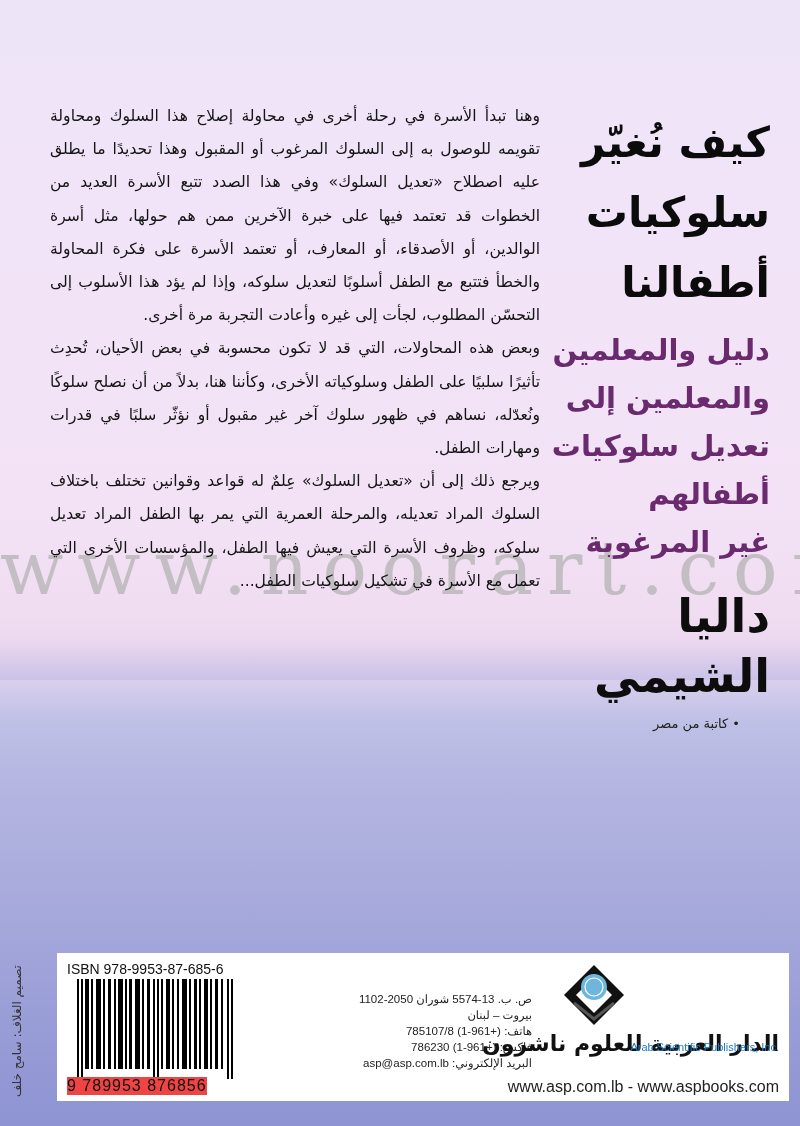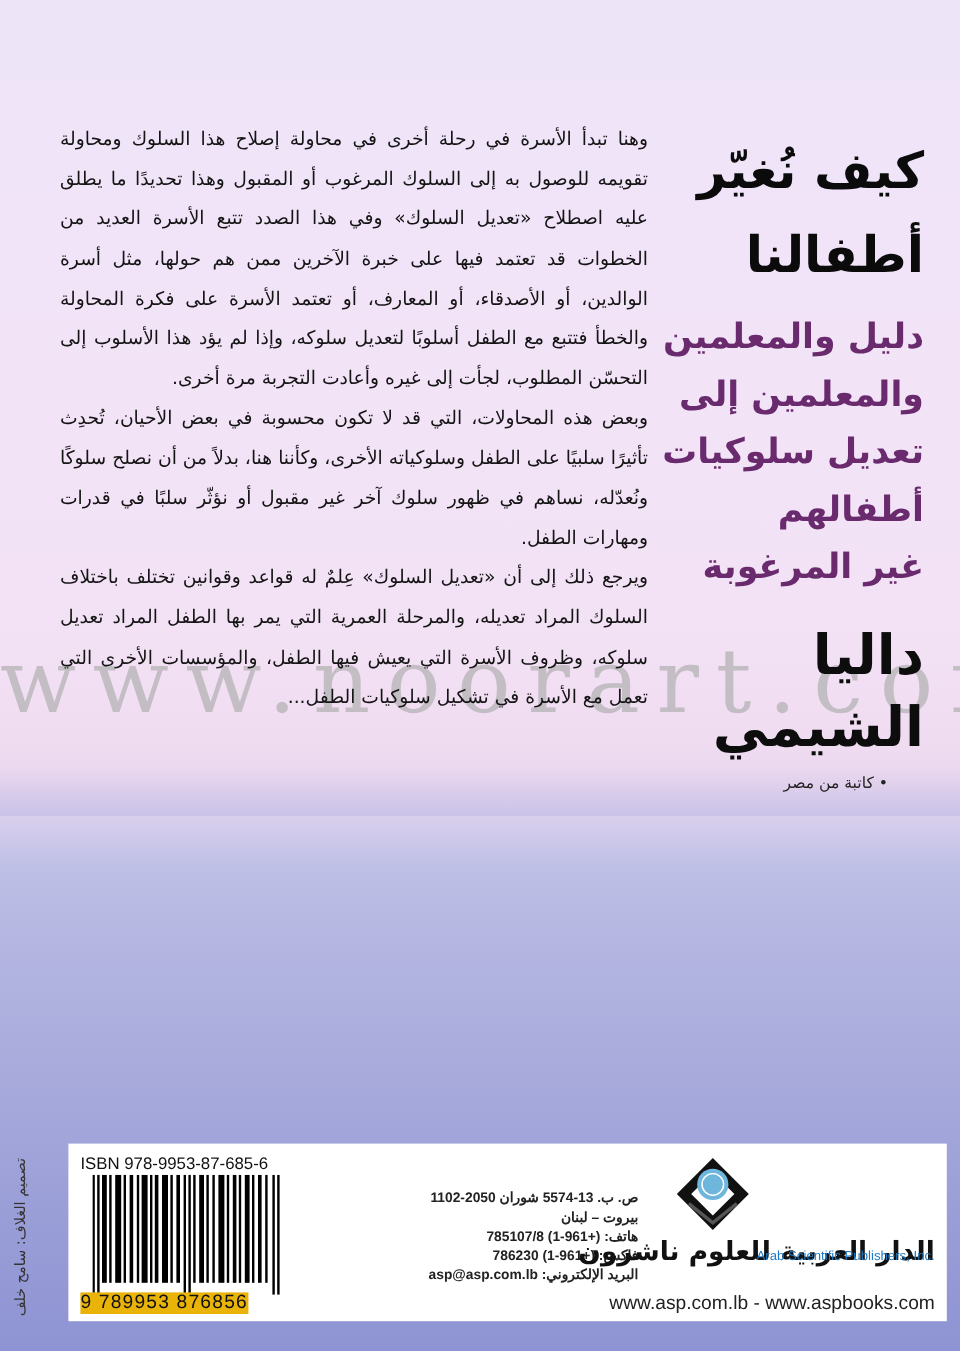--- a/index.html
+++ b/index.html
@@ -58,27 +58,26 @@
   }
   .isbn-label {
     position:absolute; left:10px; top:8px; font-family:"Liberation Sans", sans-serif;
     font-size:14px; color:#111;
   }
   .barcode {
     position:absolute; left:20px; top:26px; width:158px; height:100px;
   }
   .barcode-digits {
     position:absolute; left:10px; top:124px; font-family:"Liberation Sans", sans-serif;
-    font-size:16px; color:#111; letter-spacing:1px; background:#eab308;
+    font-size:16px; color:#111; letter-spacing:1px; background:#ef4444;
   }
   .contact {
     position:absolute; left:225px; top:38px; width:250px;
     direction:rtl; text-align:right; font-size:11.5px; line-height:16px; color:#222;
     font-family:"Liberation Sans", sans-serif;
-    font-weight:bold;
   }
   .contact div { white-space:nowrap; }
   .contact .val { direction:ltr; unicode-bidi:embed; }
   .logo {
     position:absolute; left:505px; top:10px; width:64px; height:64px;
   }
   .pub-ar {
     position:absolute; right:10px; top:78px; direction:rtl;
     font-weight:bold; font-size:22px; color:#111; white-space:nowrap;
   }
@@ -93,20 +92,21 @@
 </style>
 </head>
 <body>
 
 <div class="sea-band"></div>
 
 <div class="watermark">www.noorart.com</div>
 
 <div class="right-col">
   <span class="title-line">كيف نُغيّر</span>
+  <span class="title-line">سلوكيات</span>
   <span class="title-line" style="margin-bottom:8px">أطفالنا</span>
   <span class="subtitle-line">دليل والمعلمين</span>
   <span class="subtitle-line">والمعلمين إلى</span>
   <span class="subtitle-line">تعديل سلوكيات</span>
   <span class="subtitle-line">أطفالهم</span>
   <span class="subtitle-line">غير المرغوبة</span>
   <span class="author">داليا الشيمي</span>
   <span class="author-note">كاتبة من مصر</span>
 </div>
 

